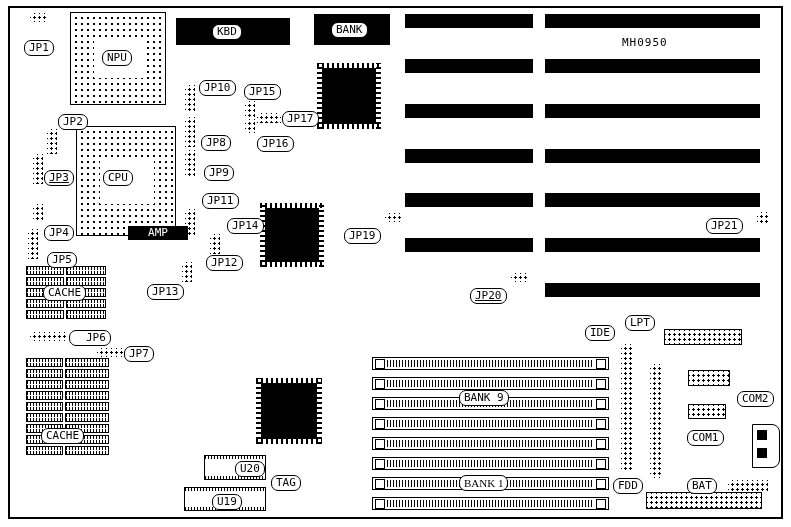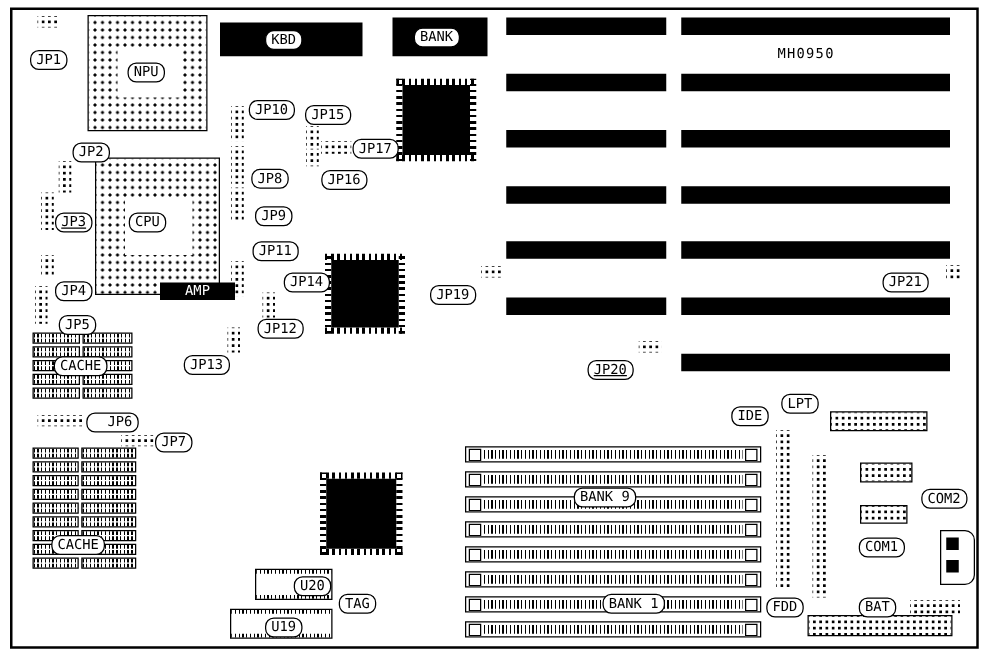--- a/index.html
+++ b/index.html
@@ -199,21 +199,21 @@
 
   <div class="callout" style="left:102px;top:50px;">NPU</div>
   <div class="callout" style="left:103px;top:170px;">CPU</div>
   <div class="callout" style="left:212px;top:24px;">KBD</div>
   <div class="callout" style="left:331px;top:22px;">BANK</div>
 
   <div class="callout" style="left:43px;top:285px;">CACHE</div>
   <div class="callout" style="left:41px;top:428px;">CACHE</div>
 
   <div class="callout" style="left:459px;top:390px;">BANK 9</div>
-  <div class="callout" style="left:482px;top:475px;">BANK 1</div>
+  <div class="callout" style="left:459px;top:475px;font-family:Liberation Serif, serif;">BANK 1</div>
 
   <div class="callout" style="left:585px;top:325px;">IDE</div>
   <div class="callout" style="left:625px;top:315px;">LPT</div>
   <div class="callout" style="left:613px;top:478px;">FDD</div>
   <div class="callout" style="left:687px;top:430px;">COM1</div>
   <div class="callout" style="left:737px;top:369px;margin-top:22px;">COM2</div>
   <div class="callout" style="left:687px;top:478px;">BAT</div>
 
   <div class="callout" style="left:271px;top:475px;">TAG</div>
 

